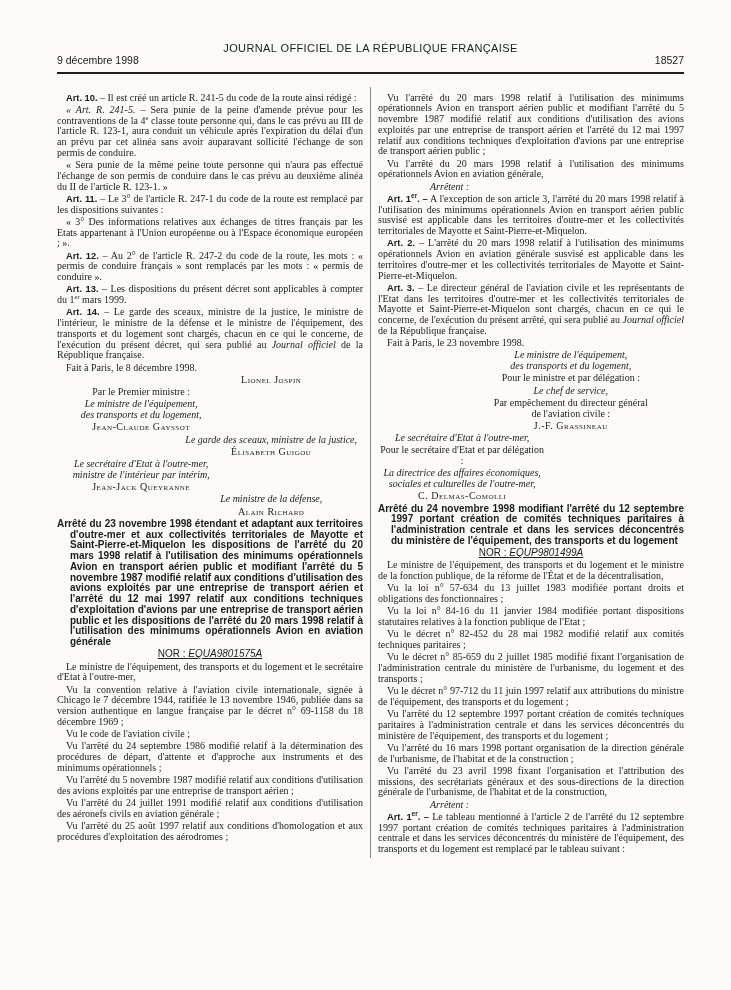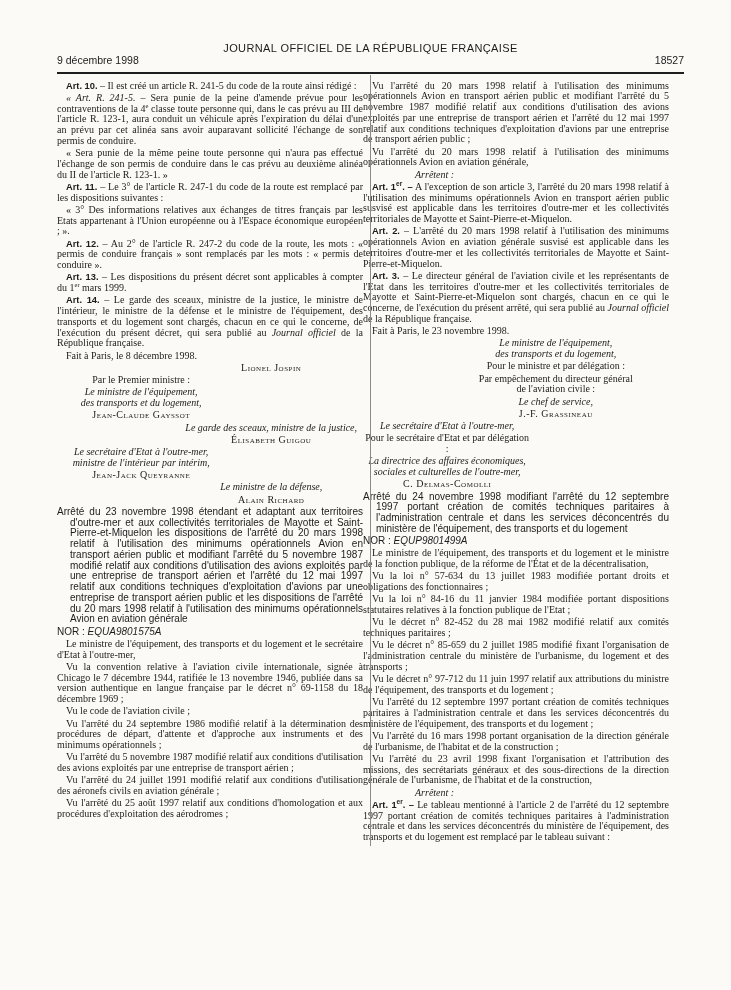--- a/index.html
+++ b/index.html
@@ -11,30 +11,30 @@
     -webkit-font-smoothing:antialiased;
   }
   .page{box-sizing:border-box;width:731px;height:816px;padding:50px 47px 0 57px;position:relative;}
   
   .hdr{position:relative;height:16px;font-family:"Liberation Sans",sans-serif;font-size:10.5px;}
   .hdr .date{position:absolute;left:0;bottom:0;}
   .hdr .title{position:absolute;left:0;right:0;bottom:12px;text-align:center;letter-spacing:.4px;font-size:11px;}
   .hdr .pageno{position:absolute;right:0;bottom:0;text-align:center;}
   .hrule{height:2px;background:#1e1e1e;margin-top:6px;}
   
-  main{display:flex;margin-top:5px;position:relative;}
+  main{display:flex;gap:15px;margin-top:17px;position:relative;}
   .col{width:306px;}
   .vrule{position:absolute;left:313px;top:-4px;height:101%;width:1px;background:#8a8a86;}
   
   p.blk{margin:1.5px 0 0;font-size:10px;line-height:10.75px;}
   .body{text-align:justify;text-indent:9px;hyphens:auto;}
   .gap{margin-top:5.5px;}
-  .head{font-family:"Liberation Sans",sans-serif;font-weight:400;font-size:9.7px;line-height:11.1px;
+  .head{font-family:"Liberation Sans",sans-serif;font-weight:700;font-size:9.7px;line-height:11.1px;
         text-align:justify;padding-left:13px;text-indent:-13px;margin-top:30px;hyphens:auto;}
-  .nor{text-align:left;font-family:"Liberation Sans",sans-serif;font-size:8.4px;margin:9px 0 7px;}
+  .nor{text-align:center;font-family:"Liberation Sans",sans-serif;font-size:8.4px;margin:9px 0 7px;text-decoration:underline;}
   .arr{padding-left:52px;margin-top:7px;margin-bottom:3px;font-style:italic;}
   .cL{text-align:center;padding-right:45%;}
   .cR{text-align:center;padding-left:40%;}
   .cM{text-align:center;padding-left:26%;}
   .it{font-style:italic;}
   .sc{font-variant:small-caps;letter-spacing:.5px;}
   
   .r-b{font-family:"Liberation Sans",sans-serif;font-weight:700;font-size:9.3px;}
   .r-i{font-style:italic;}
   .r-sup{vertical-align:super;font-size:6.5px;line-height:0;}
@@ -86,22 +86,22 @@
     <section class="col" id="col-right">
         <p class="blk body"><span class="r-p">Vu l'arrêté du 20 mars 1998 relatif à l'utilisation des minimums opérationnels Avion en transport aérien public et modifiant l'arrêté du 5 novembre 1987 modifié relatif aux conditions d'utilisation des avions exploités par une entreprise de transport aérien et l'arrêté du 12 mai 1997 relatif aux conditions techniques d'exploitation d'avions par une entreprise de transport aérien public ;</span></p>
         <p class="blk body"><span class="r-p">Vu l'arrêté du 20 mars 1998 relatif à l'utilisation des minimums opérationnels Avion en aviation générale,</span></p>
         <p class="blk arr gap"><span class="r-p">Arrêtent :</span></p>
         <p class="blk body gap"><span class="r-b">Art. 1</span><span class="r-b r-sup">er</span><span class="r-b">. –</span><span class="r-p"> A l'exception de son article 3, l'arrêté du 20 mars 1998 relatif à l'utilisation des minimums opérationnels Avion en transport aérien public susvisé est applicable dans les territoires d'outre-mer et les collectivités territoriales de Mayotte et Saint-Pierre-et-Miquelon.</span></p>
         <p class="blk body gap"><span class="r-b">Art. 2.</span><span class="r-p"> – L'arrêté du 20 mars 1998 relatif à l'utilisation des minimums opérationnels Avion en aviation générale susvisé est applicable dans les territoires d'outre-mer et les collectivités territoriales de Mayotte et Saint-Pierre-et-Miquelon.</span></p>
         <p class="blk body gap"><span class="r-b">Art. 3.</span><span class="r-p"> – Le directeur général de l'aviation civile et les représentants de l'Etat dans les territoires d'outre-mer et les collectivités territoriales de Mayotte et Saint-Pierre-et-Miquelon sont chargés, chacun en ce qui le concerne, de l'exécution du présent arrêté, qui sera publié au </span><span class="r-i">Journal officiel</span><span class="r-p"> de la République française.</span></p>
         <p class="blk body gap"><span class="r-p">Fait à Paris, le 23 novembre 1998.</span></p>
         <p class="blk cM it gap"><span>Le ministre de l'équipement,</span><br><span>des transports et du logement,</span></p>
         <p class="blk cM"><span>Pour le ministre et par délégation :</span></p>
+        <p class="blk cM it"><span>Le chef de service,</span></p>
         <p class="blk cM"><span>Par empêchement du directeur général</span><br><span>de l'aviation civile :</span></p>
-        <p class="blk cM it"><span>Le chef de service,</span></p>
         <p class="blk cM sc"><span>J.-F. Grassineau</span></p>
         <p class="blk cL it gap"><span>Le secrétaire d'Etat à l'outre-mer,</span></p>
         <p class="blk cL"><span>Pour le secrétaire d'Etat et par délégation :</span></p>
         <p class="blk cL it"><span>La directrice des affaires économiques,</span><br><span>sociales et culturelles de l'outre-mer,</span></p>
         <p class="blk cL sc"><span>C. Delmas-Comolli</span></p>
         <p class="blk head"><span class="r-p">Arrêté du 24 novembre 1998 modifiant l'arrêté du 12 septembre 1997 portant création de comités techniques paritaires à l'administration centrale et dans les services déconcentrés du ministère de l'équipement, des transports et du logement</span></p>
         <p class="blk nor"><span class="r-norl">NOR : </span><span class="r-nori">EQUP9801499A</span></p>
         <p class="blk body gap"><span class="r-p">Le ministre de l'équipement, des transports et du logement et le ministre de la fonction publique, de la réforme de l'État et de la décentralisation,</span></p>
         <p class="blk body"><span class="r-p">Vu la loi n° 57-634 du 13 juillet 1983 modifiée portant droits et obligations des fonctionnaires ;</span></p>
         <p class="blk body"><span class="r-p">Vu la loi n° 84-16 du 11 janvier 1984 modifiée portant dispositions statutaires relatives à la fonction publique de l'Etat ;</span></p>

